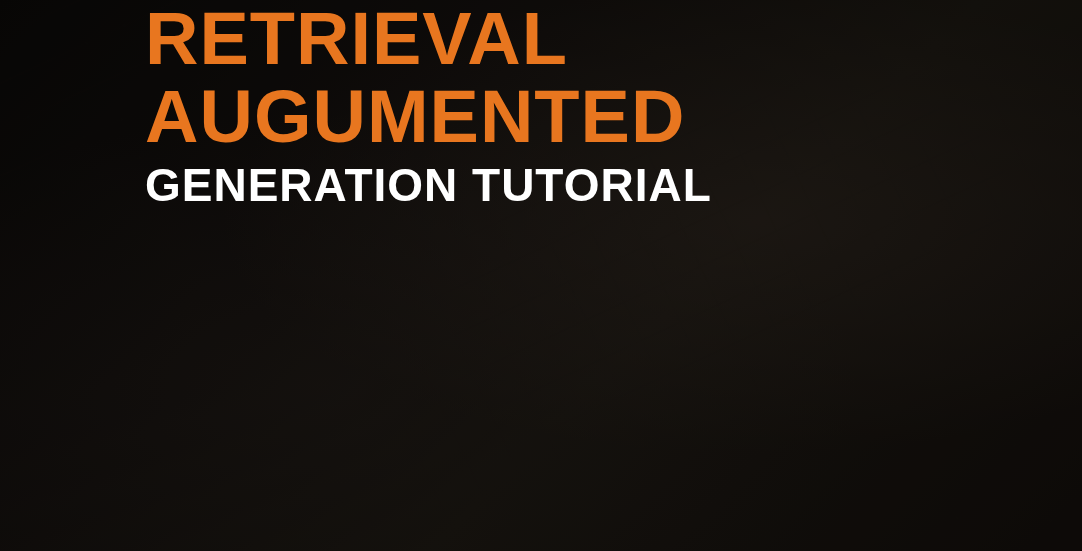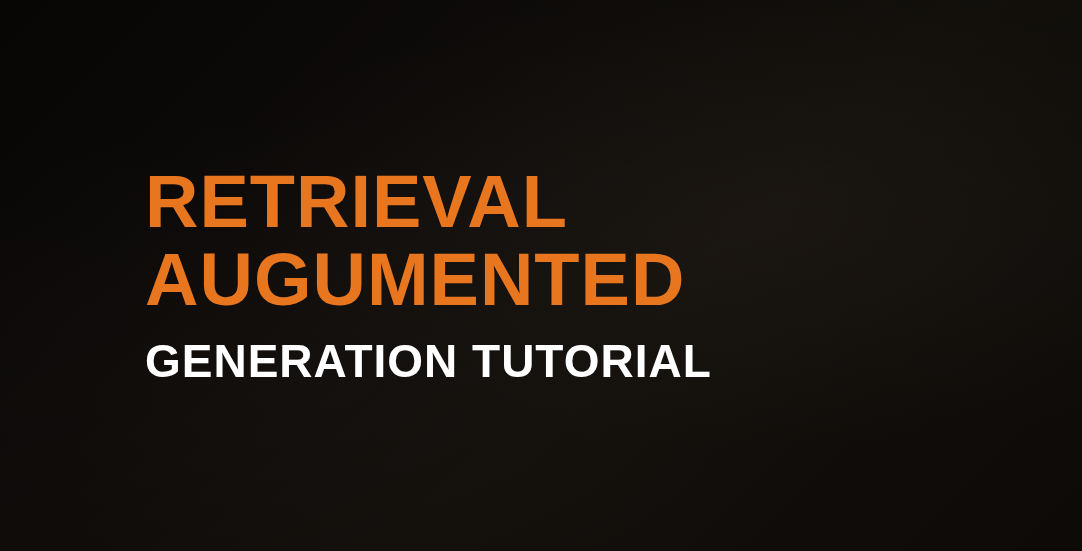--- a/index.html
+++ b/index.html
@@ -14,21 +14,21 @@
       overflow: hidden;
       font-family: Arial, Helvetica, sans-serif;
     }
     
     .hero-container {
       width: 100%;
       height: 100%;
       position: relative;
       background: linear-gradient(135deg, #1a1512 0%, #2a2420 25%, #1f1a16 50%, #252018 75%, #1a1410 100%);
       display: flex;
-      align-items: center;
+      align-items: flex-start;
     }
     
     .background-image {
       position: absolute;
       inset: 0;
       background: 
         radial-gradient(ellipse at 70% 40%, rgba(80, 65, 55, 0.4) 0%, transparent 50%),
         radial-gradient(ellipse at 30% 70%, rgba(60, 50, 45, 0.3) 0%, transparent 50%),
         linear-gradient(135deg, #0f0d0b 0%, #1a1512 30%, #252018 60%, #1a1410 100%);
     }
@@ -84,21 +84,21 @@
       text-transform: uppercase;
     }
     
     .subtitle {
       color: #ffffff;
       font-size: 46px;
       font-weight: 700;
       letter-spacing: 1px;
       line-height: 1.15;
       text-transform: uppercase;
-      margin-top: 16px;
+      margin-top: 4px;
     }
   </style>
 </head>
 <body>
 
 <div class="hero-container">
   <div class="background-image"></div>
   <div class="keyboard-overlay"></div>
   <div class="dark-overlay"></div>
 

